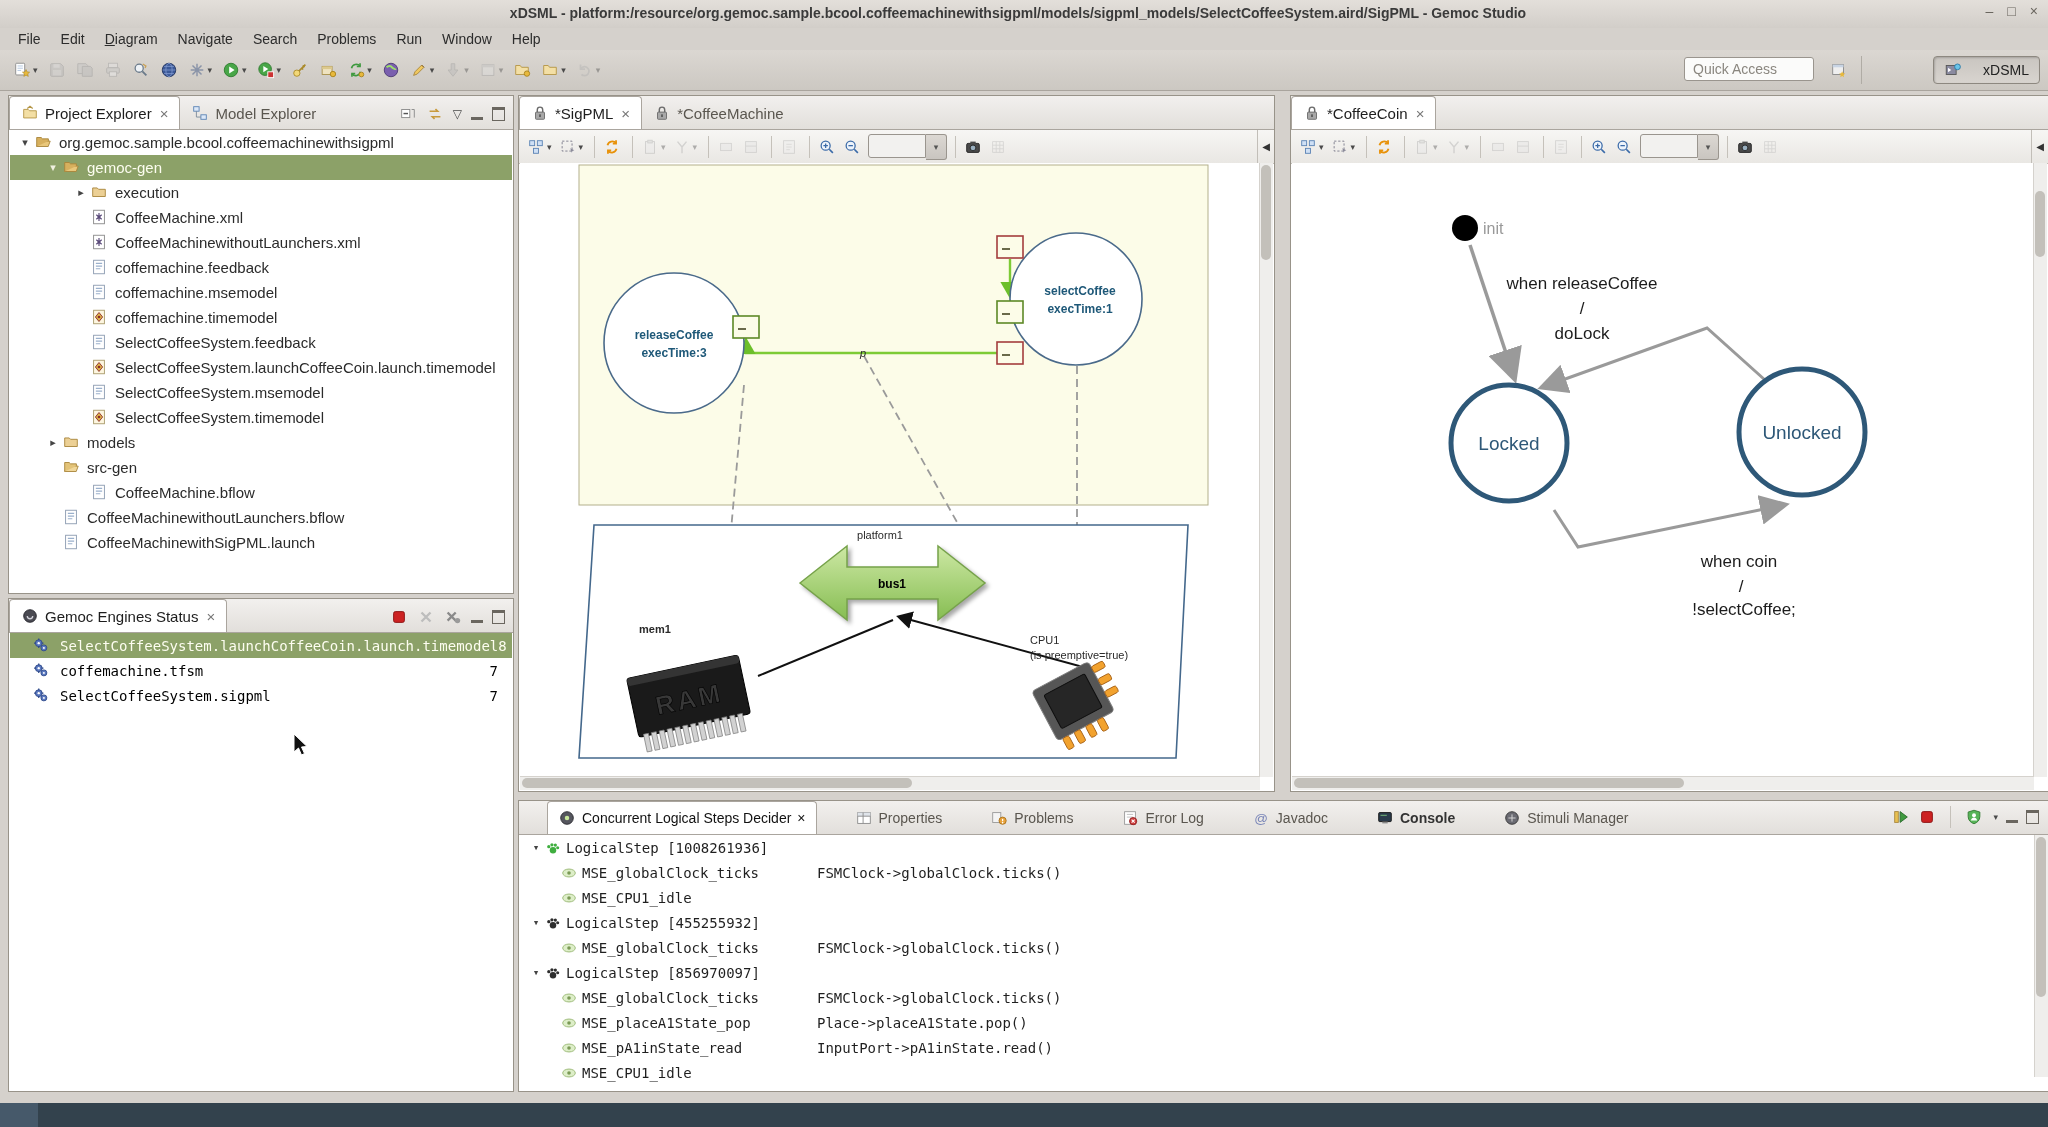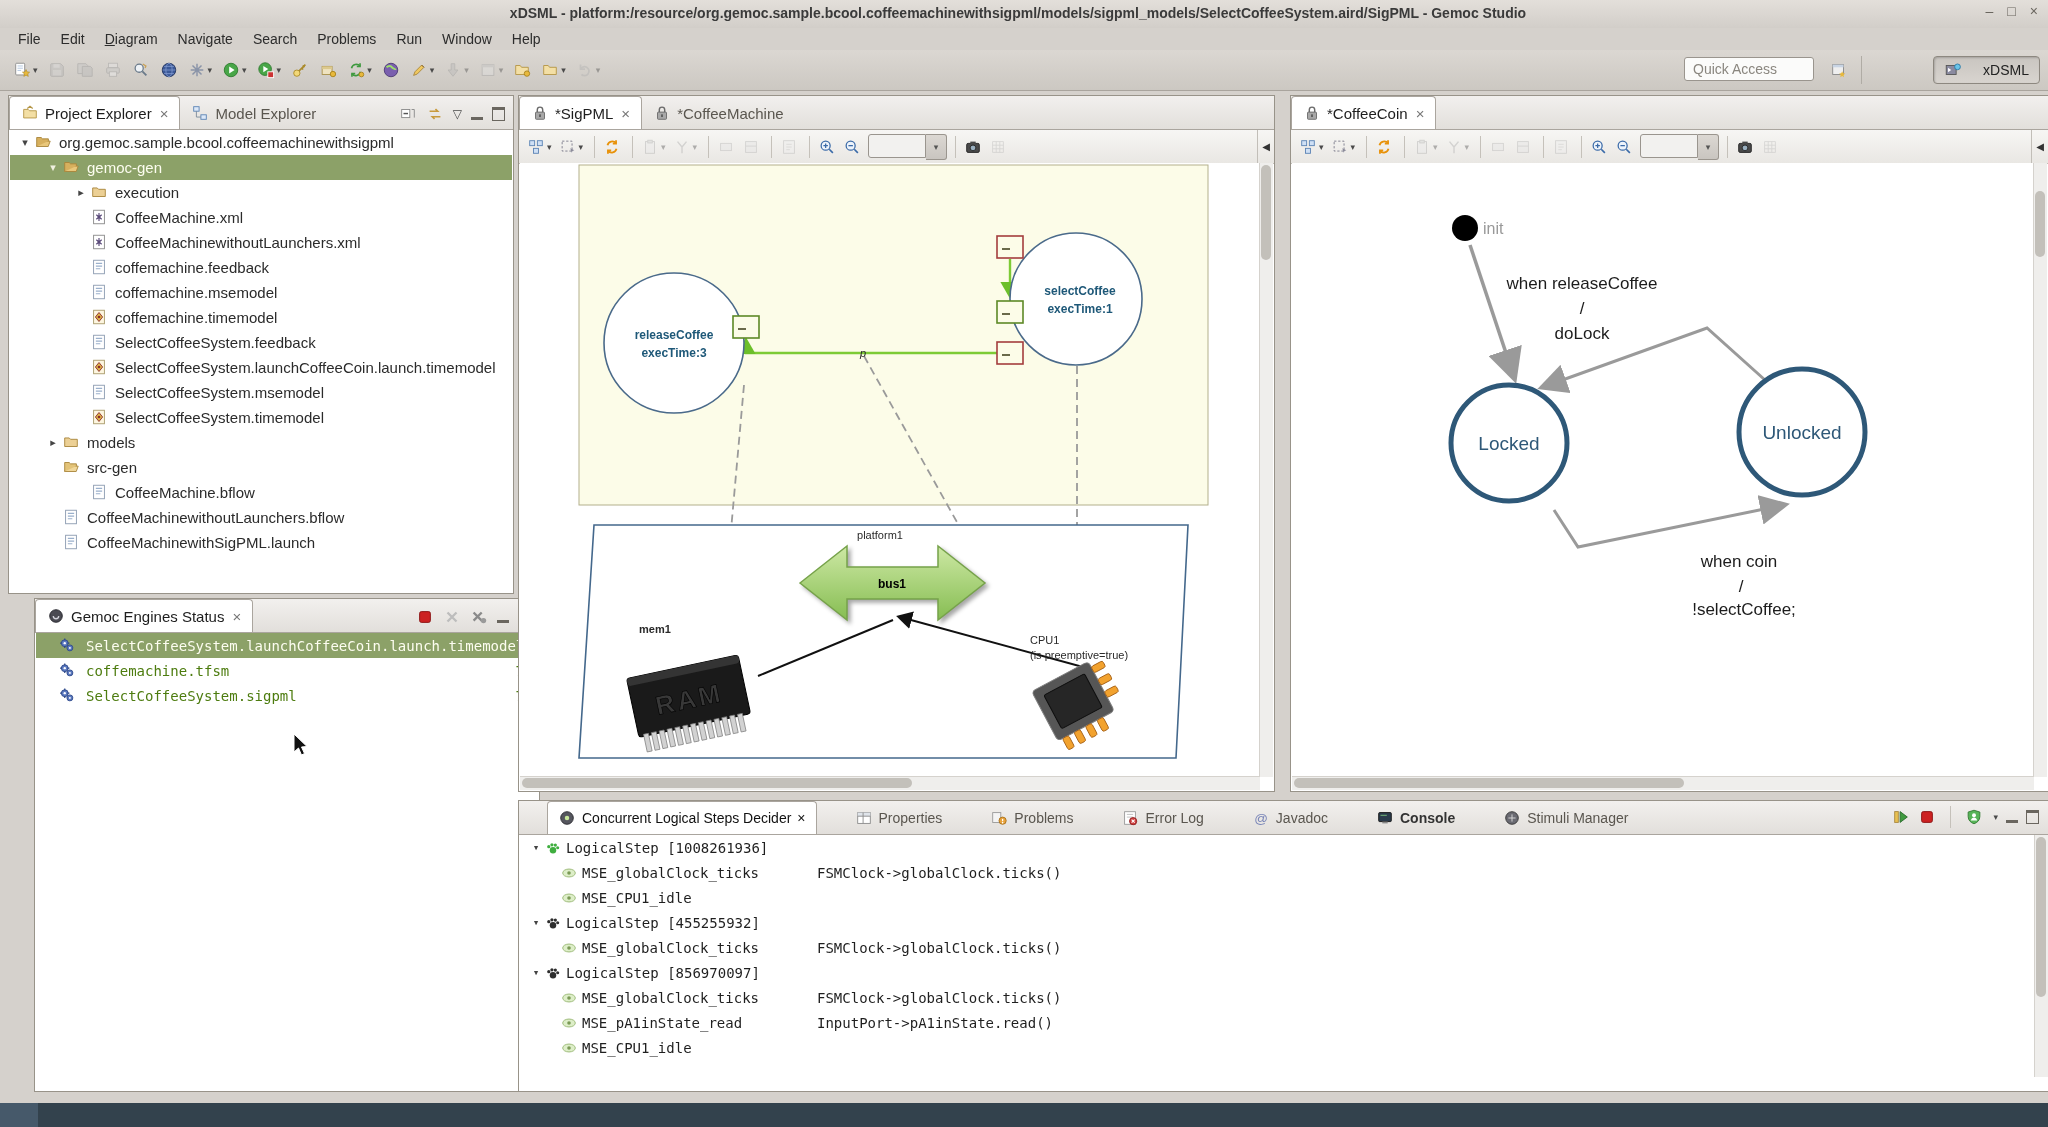--- a/index.html
+++ b/index.html
@@ -49,21 +49,21 @@
   .maxbox{width:11px;height:10px;border:1px solid #6a665f;border-top:3px solid #6a665f;}
   
   #pe-tree{position:absolute;left:1px;top:34px;right:1px;bottom:1px;overflow:hidden;background:#fff;}
   .trow{height:25px;display:flex;align-items:center;font-size:15px;color:#2b2b2b;white-space:nowrap;}
   .trow.selected{background:#8ca168;color:#fdfdf0;}
   .tarrow{width:14px;text-align:center;font-size:11px;color:#444;flex:none;}
   .trow.selected .tarrow{color:#f0f0e0;}
   .ticon{width:20px;height:20px;margin:0 5px 0 2px;flex:none;}
   
   .erow{height:25px;display:flex;align-items:center;font-family:"DejaVu Sans Mono",monospace;
-        font-size:14px;color:#4d7c0f;}
+        font-size:14px;color:#000000;}
   .erow.selected{background:#8ca168;color:#fdfdf0;}
   .erow .eicon{width:20px;height:20px;margin:0 8px 0 22px;flex:none;}
   .erow .ename{flex:1;}
   .erow .ecount{width:30px;text-align:right;padding-right:14px;}
   
   .ed-toolbar{position:absolute;left:0;top:34px;right:0;height:33px;background:linear-gradient(#f7f6f4,#e9e7e3);
         border-bottom:1px solid #c2beb8;display:flex;align-items:center;padding-left:6px;}
   .dbtn{display:flex;align-items:center;height:26px;padding:0 2px;margin-right:3px;}
   .dbtn.disabled{opacity:.4;}
   .dsep{width:1px;height:22px;background:#c5c1ba;margin:0 6px;}
@@ -465,21 +465,21 @@
           <span class="tarrow"></span>
           <span class="ticon"><svg viewBox="0 0 20 20" width="18" height="18">
               <rect x="4" y="2.5" width="12" height="15" fill="#fff" stroke="#8a9ab0"></rect>
               <path d="M6.5 6h7M6.5 9h7M6.5 12h5" stroke="#9ab0cc" stroke-width="1.2"></path>
             </svg></span>
           <span>CoffeeMachinewithSigPML.launch</span>
         </div>
       </div>
   </div>
 
-  <div class="panel" id="engines-panel" style="left:8px;top:598px;width:504px;height:492px;margin-left:26px;">
+  <div class="panel" id="engines-panel" style="left:8px;top:598px;width:504px;height:492px;">
     <div class="tabstrip">
       <div class="tab active">
         <span class="mini-ic" id="gemoc-tab-ic">
             <svg viewBox="0 0 20 20" width="18" height="18">
               <circle cx="10" cy="10" r="7" fill="#4a4a52" stroke="#26262c"></circle>
               <path d="M7 10a3 3 0 1 0 6 0" fill="none" stroke="#d0d0d8" stroke-width="1.5"></path>
             </svg>
           </span>
         <span>Gemoc Engines Status</span>
         <span class="close">×</span>
@@ -1078,28 +1078,36 @@
               <circle cx="10" cy="10" r="2" fill="#7a9a55"></circle>
             </svg></span>
           <span class="sname">MSE_globalClock_ticks</span>
           <span class="scall">FSMClock-&gt;globalClock.ticks()</span>
         </div>
         <div class="srow child">
           <span class="sicon"><svg viewBox="0 0 20 20" width="18" height="18">
               <ellipse cx="10" cy="10" rx="7" ry="4.4" fill="#ddeec8" stroke="#96b571"></ellipse>
               <circle cx="10" cy="10" r="2" fill="#7a9a55"></circle>
             </svg></span>
-          <span class="sname">MSE_pA1inState_read</span>
-          <span class="scall">InputPort-&gt;pA1inState.read()</span>
+          <span class="sname">MSE_placeA1State_pop</span>
+          <span class="scall">Place-&gt;placeA1State.pop()</span>
         </div>
         <div class="srow child">
           <span class="sicon"><svg viewBox="0 0 20 20" width="18" height="18">
               <ellipse cx="10" cy="10" rx="7" ry="4.4" fill="#ddeec8" stroke="#96b571"></ellipse>
               <circle cx="10" cy="10" r="2" fill="#7a9a55"></circle>
             </svg></span>
+          <span class="sname">MSE_pA1inState_read</span>
+          <span class="scall">InputPort-&gt;pA1inState.read()</span>
+        </div>
+        <div class="srow child">
+          <span class="sicon"><svg viewBox="0 0 20 20" width="18" height="18">
+              <ellipse cx="10" cy="10" rx="7" ry="4.4" fill="#ddeec8" stroke="#96b571"></ellipse>
+              <circle cx="10" cy="10" r="2" fill="#7a9a55"></circle>
+            </svg></span>
           <span class="sname">MSE_CPU1_idle</span>
           <span class="scall"></span>
         </div>
       </div>
     <div class="vscroll" style="top:34px;">
         <div class="vthumb" style="top:2px;height:160px;"></div>
       </div>
   </div>
 
   <div class="abs" id="statusbar">

